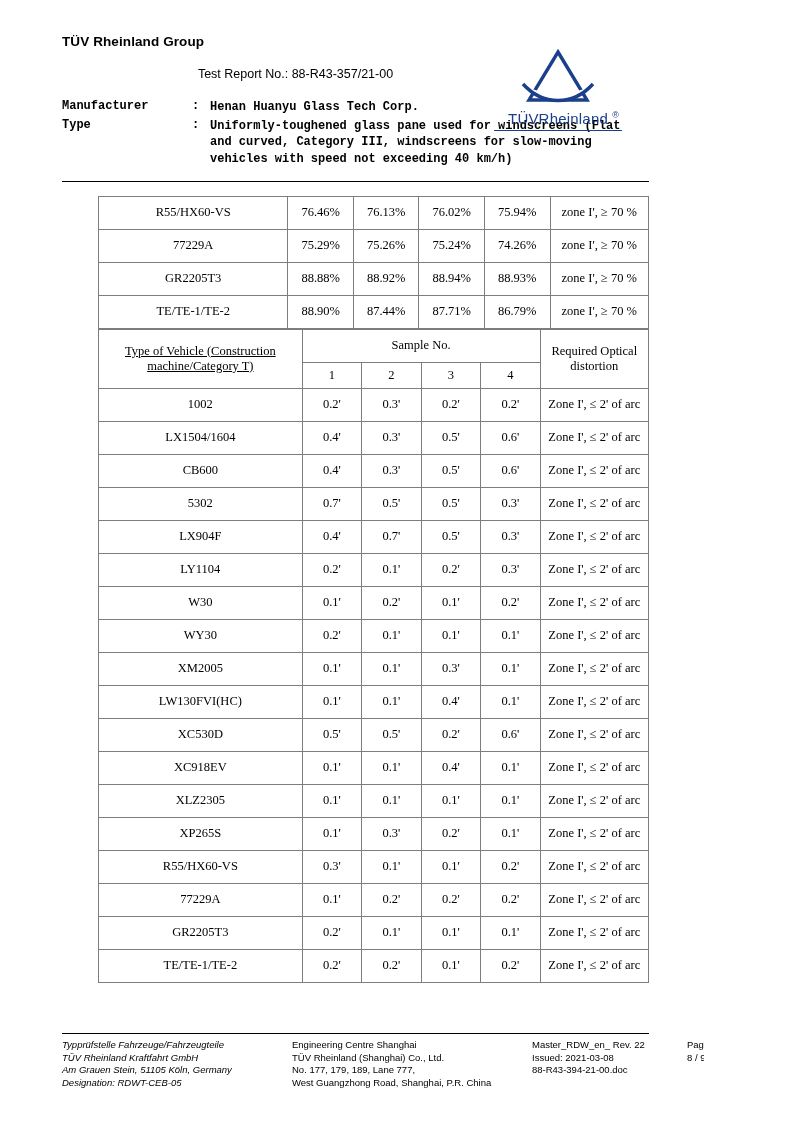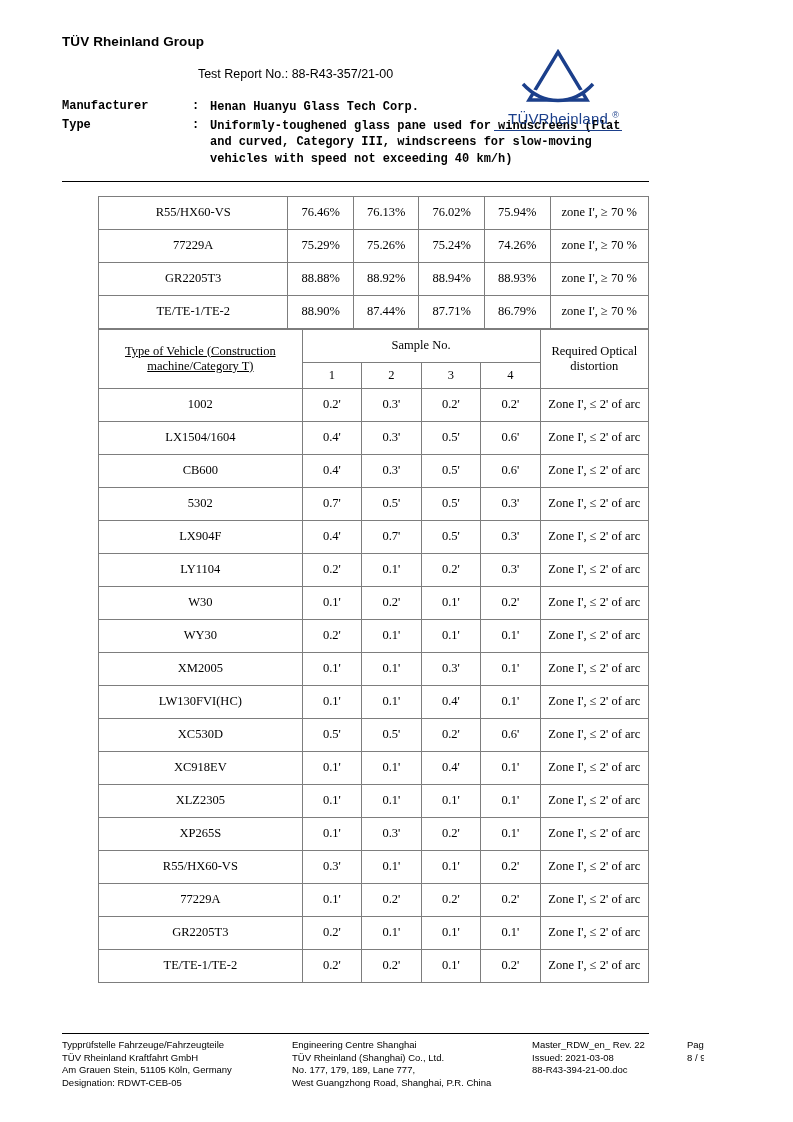--- a/index.html
+++ b/index.html
@@ -147,21 +147,21 @@
     font-size: 9.5px;
     line-height: 1.35;
   }
   .footer-rule {
     border-top: 1px solid #000;
     margin-bottom: 5px;
   }
   .footer-cols {
     display: flex;
   }
-  .fc1 { flex: 0 0 230px; }
+  .fc1 { flex: 0 0 230px; font-style: italic; }
   .fc2 { flex: 0 0 240px; }
   .fc3 { flex: 1 1 auto; position: relative; }
   .fc3 .page-num {
     position: absolute;
     left: 155px;
     top: 0;
   }
 </style>
 </head>
 <body>

